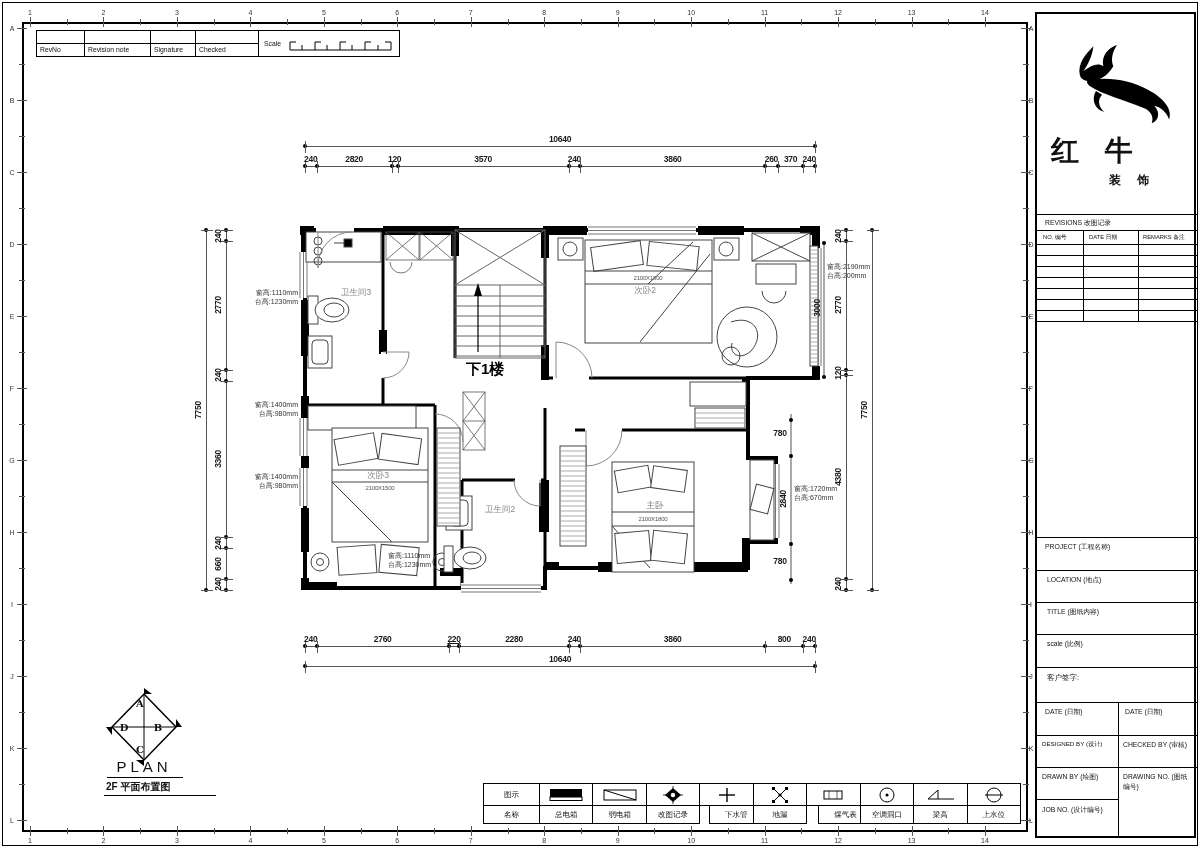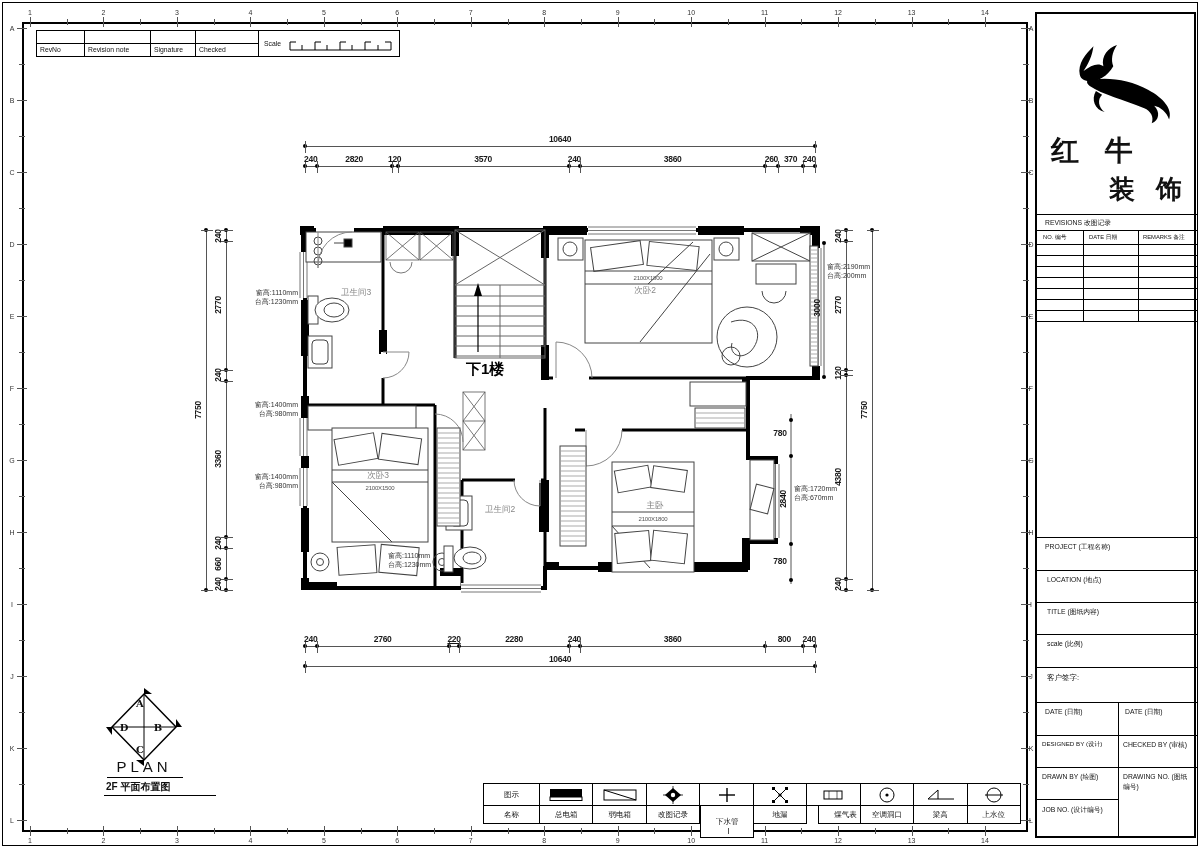--- a/index.html
+++ b/index.html
@@ -327,21 +327,21 @@
   </svg>
 </div>
 
 <div class="box" style="left:1035px;top:12px;width:161px;height:826px;border-width:2px;">
   <svg class="abs" style="left:18px;top:22px;" width="124" height="100" viewBox="0 0 200 140">
     <path fill="#000" d="M40,52 C36,34 50,18 62,6 C60,22 54,34 46,46 C58,36 70,32 78,38 C74,22 86,8 100,4 C92,16 90,28 94,38 C84,56 66,64 52,62 C44,60 41,57 40,52 Z"></path>
     <path fill="#000" d="M52,62 C80,54 120,60 150,76 C176,90 190,108 184,124 C180,112 170,104 160,102 C170,112 168,126 156,130 C160,120 154,110 144,106 C112,92 76,84 56,70 C52,67 51,64 52,62 Z"></path>
     <path fill="#000" d="M66,78 C58,92 64,108 80,112 C70,104 68,92 76,84 Z"></path>
   </svg>
   <div class="lbl" style="left:14px;top:118px;font-family:'DejaVu Serif',serif;font-size:28px;font-weight:700;letter-spacing:8px;">红 牛</div>
-  <div class="lbl" style="left:72px;top:158px;font-family:'DejaVu Serif',serif;font-size:26px;font-weight:700;letter-spacing:6px;">装 饰</div>
+  <div class="lbl" style="left:72px;top:158px;font-family:'DejaVu Serif',serif;font-size:12px;font-weight:700;letter-spacing:6px;">装 饰</div>
 
   <div class="tb-row" style="top:200px;height:16px;"></div>
   <div class="lbl tb-lab" style="left:8px;top:204px;">REVISIONS 改图记录</div>
   <div class="tb-row" style="top:216px;height:14px;"></div>
   <div class="lbl" style="left:6px;top:219px;font-size:5.8px;">NO. 编号</div>
   <div class="lbl" style="left:52px;top:219px;font-size:5.8px;">DATE 日期</div>
   <div class="lbl" style="left:106px;top:219px;font-size:5.8px;">REMARKS 备注</div>
   <div id="rev-rows" class="abs" style="left:0;top:230px;width:161px;height:77px;">
       <div class="abs" style="left:0;top:0px;width:161px;height:1px;background:#000;"></div>
       <div class="abs" style="left:0;top:11px;width:161px;height:1px;background:#000;"></div>
@@ -404,21 +404,21 @@
         <circle cx="22" cy="9" r="2.2" fill="#fff"></circle>
       </svg>
     </div>
     <div class="legend-cell" style="left:162.88888888888889px;top:22px;width:54.44444444444444px;height:19px;">改图记录</div>
     <div class="legend-cell" style="left:216.33333333333331px;top:0px;width:54.44444444444444px;height:23px;">
       <svg width="44" height="18" viewBox="0 0 44 18">
         <line x1="22" y1="2" x2="22" y2="16" stroke="#000" stroke-width="1.4"></line>
         <line x1="14" y1="9" x2="30" y2="9" stroke="#000" stroke-width="1.4"></line>
       </svg>
     </div>
-    <div class="legend-cell" style="left:217px;top:22px;width:54.44444444444444px;height:33px;">下水管</div>
+    <div class="legend-cell" style="left:226px;top:22px;width:54.44444444444444px;height:19px;">下水管</div>
     <div class="legend-cell" style="left:269.77777777777777px;top:0px;width:54.44444444444444px;height:23px;">
       <svg width="44" height="18" viewBox="0 0 44 18">
         <line x1="16" y1="3" x2="28" y2="15" stroke="#000"></line>
         <line x1="28" y1="3" x2="16" y2="15" stroke="#000"></line>
         <circle cx="22" cy="9" r="1.6" fill="#000"></circle>
         <rect x="14" y="1" width="3" height="3" fill="#000"></rect>
         <rect x="27" y="1" width="3" height="3" fill="#000"></rect>
         <rect x="14" y="14" width="3" height="3" fill="#000"></rect>
         <rect x="27" y="14" width="3" height="3" fill="#000"></rect>
       </svg>

